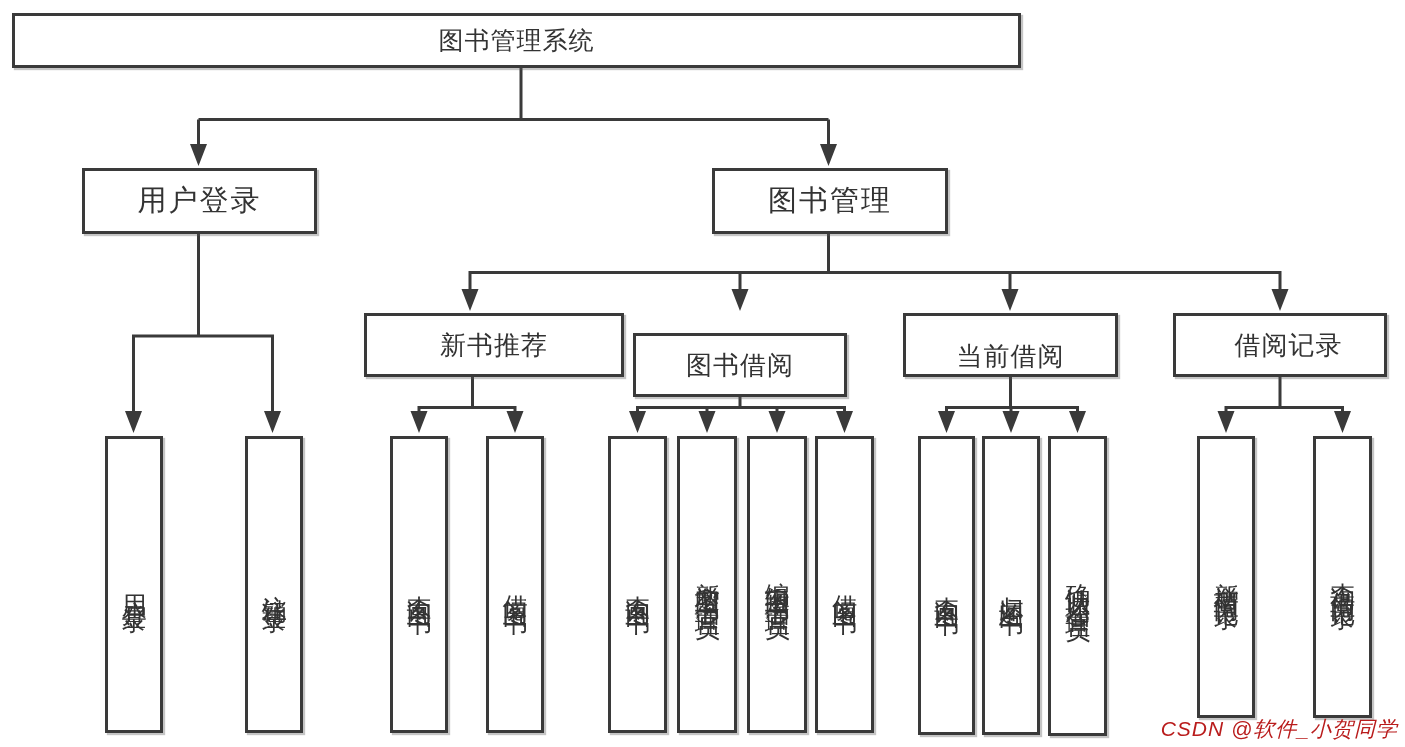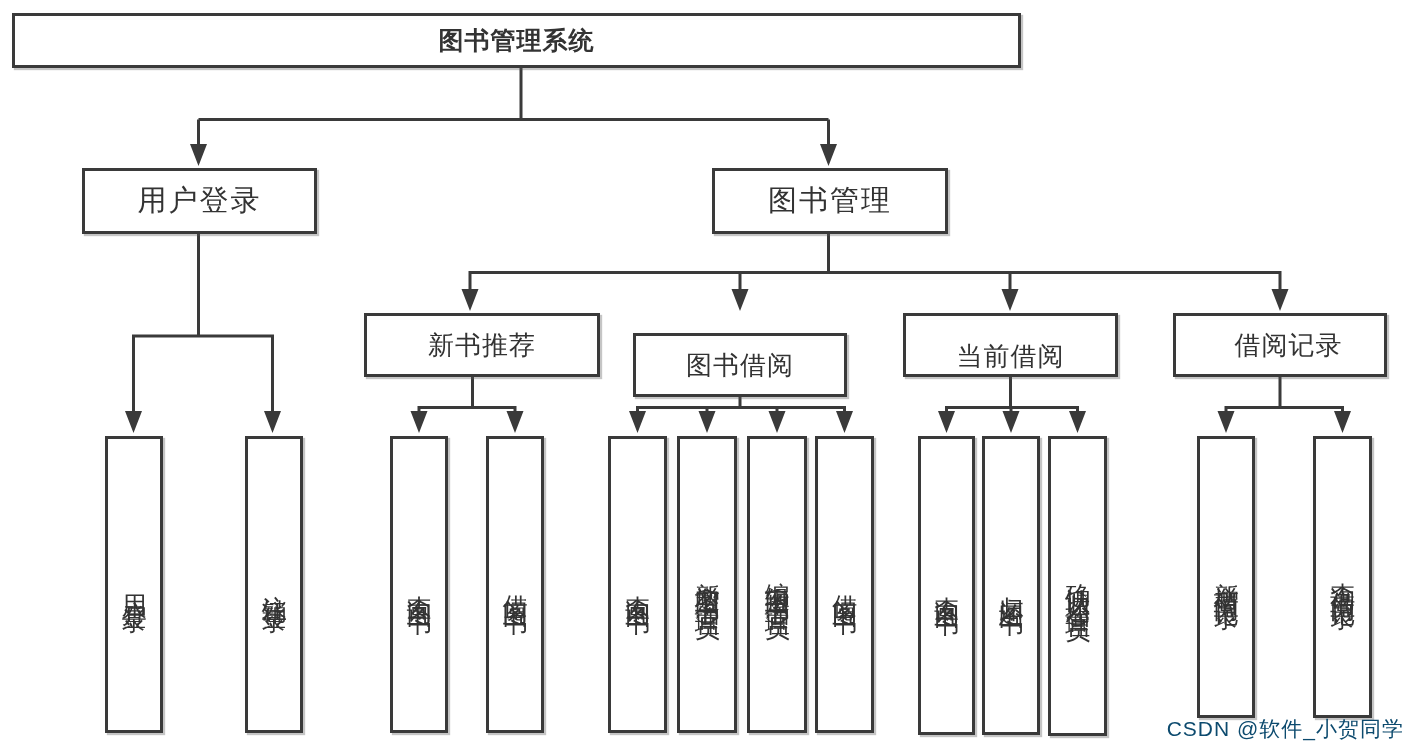--- a/index.html
+++ b/index.html
@@ -27,39 +27,40 @@
     box-sizing: border-box;
     background: #ffffff;
     border: 3px solid #3a3a3a;
     box-shadow: 2px 2px 1px rgba(90,90,90,0.35);
     display: flex;
     align-items: center;
     justify-content: center;
     color: #333333;
   }
   .box .label { white-space: nowrap; }
-  .root-box .label   { font-size: 25px; letter-spacing: 1px; font-weight: bold; }
+  .root-box .label   { font-size: 25px; letter-spacing: 1px; }
   .l1-box .label     { font-size: 29px; letter-spacing: 2px; }
   .l2-box .label     { font-size: 26px; letter-spacing: 1px; }
   .leaf-box .label {
     writing-mode: vertical-rl;
     text-orientation: mixed;
     font-size: 25px;
     letter-spacing: 5px;
     line-height: 1.1;
     white-space: normal;
   }
   .watermark {
     position: absolute;
-    right: 1px;
+    right: 7px;
     bottom: 4px;
     font-size: 21px;
-    color: #0c4a6e;
+    color: #b91c1c;
     letter-spacing: 1px;
     z-index: 10;
+    font-style: italic;
   }
 </style>
 </head>
 <body>
 
 <div class="stage">
 
   <svg class="connectors" viewBox="0 0 1405 747" xmlns="http://www.w3.org/2000/svg" aria-hidden="true">
 
     <path fill="none" stroke="#3a3a3a" stroke-width="3" d="
@@ -131,21 +132,21 @@
     <span class="label">图书管理系统</span>
   </div>
 
   <div class="box l1-box" style="left:82px; top:168px; width:235px; height:66px;">
     <span class="label">用户登录</span>
   </div>
   <div class="box l1-box" style="left:712px; top:168px; width:236px; height:66px;">
     <span class="label">图书管理</span>
   </div>
 
-  <div class="box l2-box" style="left:364px; top:313px; width:236px; height:64px;">
+  <div class="box l2-box" style="left:364px; top:313px; width:260px; height:64px;">
     <span class="label">新书推荐</span>
   </div>
   <div class="box l2-box" style="left:633px; top:313px; width:214px; height:64px;margin-top:20px;">
     <span class="label">图书借阅</span>
   </div>
   <div class="box l2-box" style="left:903px; top:313px; width:215px; height:64px;align-items:flex-end;">
     <span class="label">当前借阅</span>
   </div>
   <div class="box l2-box" style="left:1173px; top:313px; width:214px; height:64px;padding-left:17px;">
     <span class="label">借阅记录</span>

